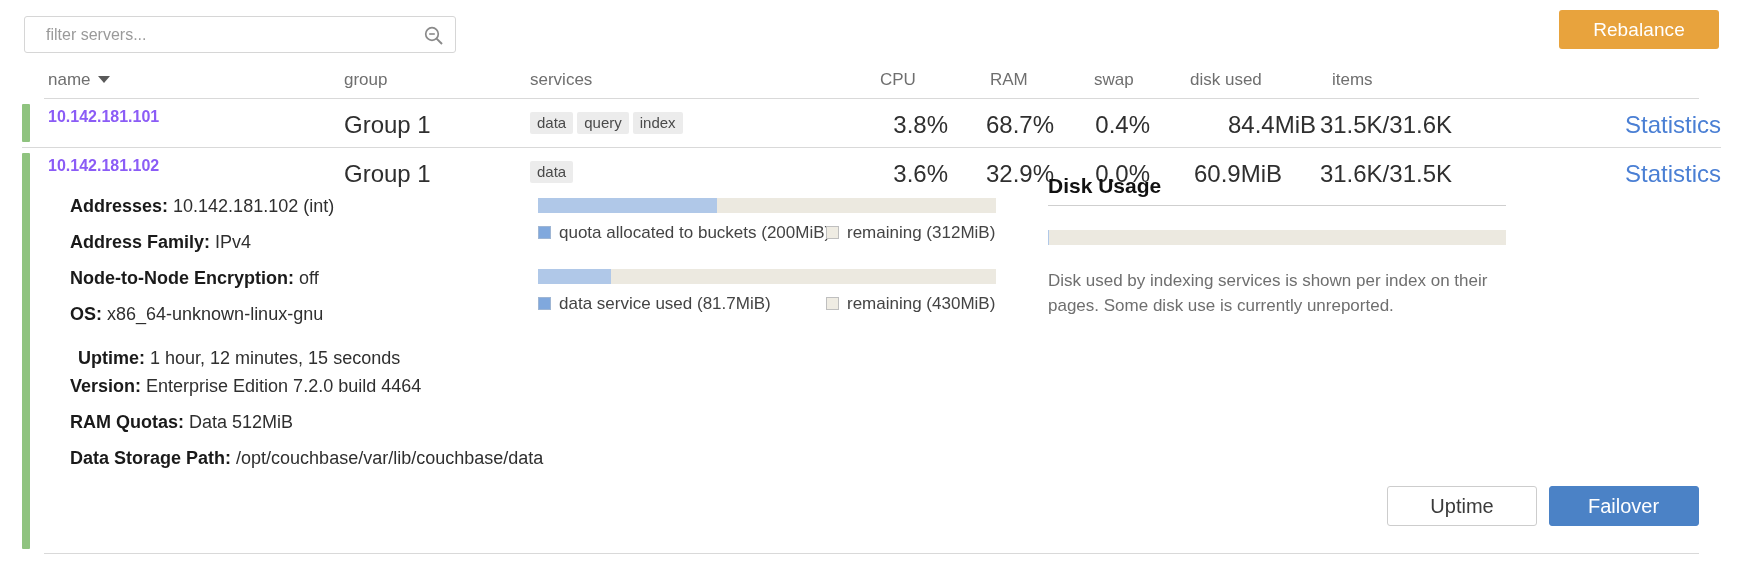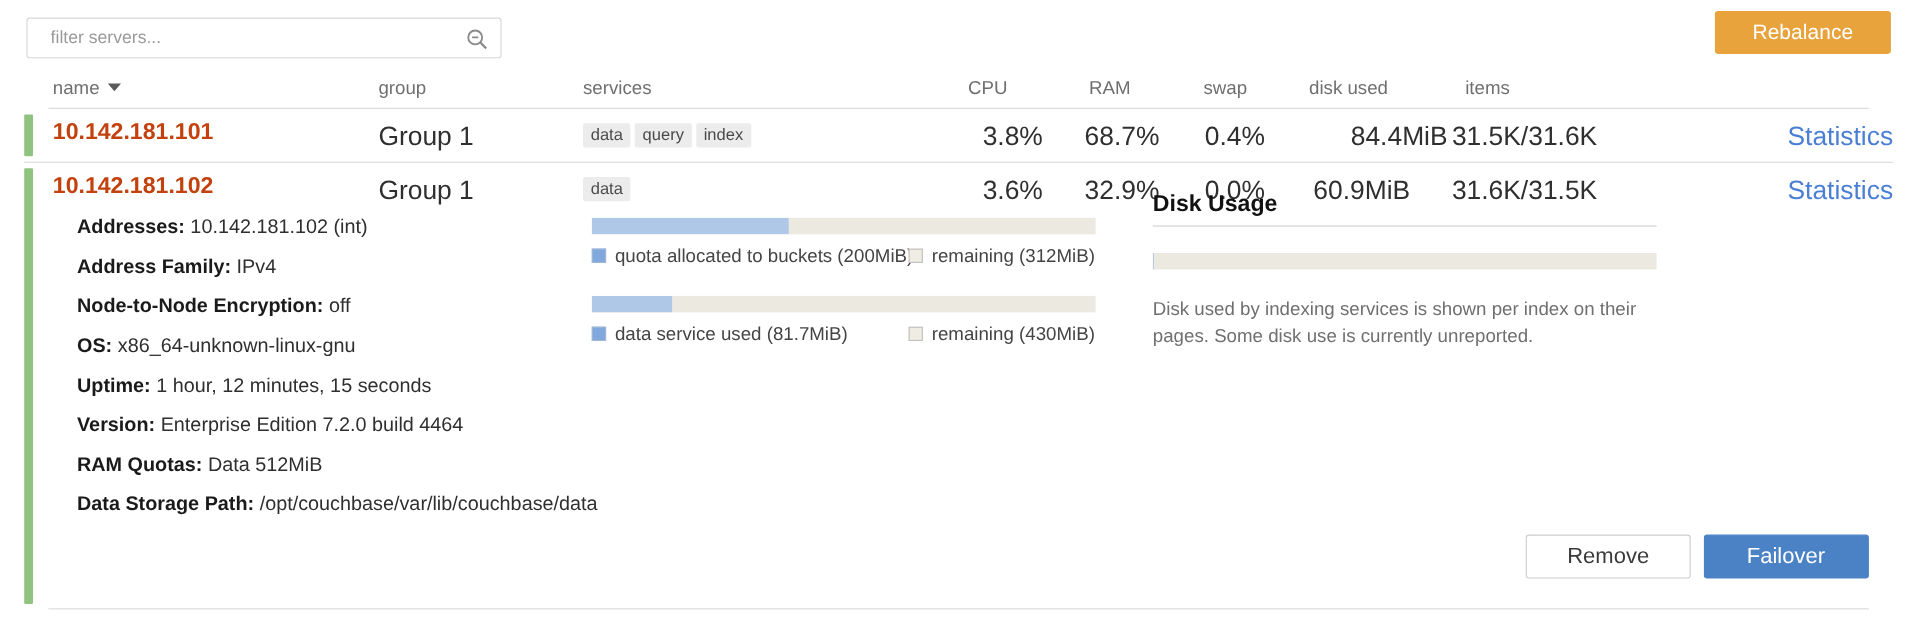--- a/index.html
+++ b/index.html
@@ -138,22 +138,22 @@
   }
   .cell {
     position: absolute;
     top: 12px;
     font-size: 24px;
     color: #2f2f2f;
     white-space: nowrap;
   }
   .cell.name {
     font-weight: bold;
-    font-size: 21px;
-    color: #c2410c;
+    font-size: 16px;
+    color: #8b5cf6;
     top: 9px;
   }
   .cell.num { text-align: right; }
   .cell.link { color: #4a7fd4; cursor: pointer; }
   .svc-wrap {
     position: absolute;
     top: 13px;
   }
   .svc {
     display: inline-block;
@@ -330,21 +330,21 @@
       <div class="cell num" style="left:1282px; width:148px;">31.6K/31.5K</div>
       <div class="cell link" style="right:0;">Statistics</div>
     </div>
 
     <div class="detail">
 
       <div class="kv" style="top:0px;"><b>Addresses:</b> <span>10.142.181.102 (int)</span></div>
       <div class="kv" style="top:36px;"><b>Address Family:</b> <span>IPv4</span></div>
       <div class="kv" style="top:72px;"><b>Node-to-Node Encryption:</b> <span>off</span></div>
       <div class="kv" style="top:108px;"><b>OS:</b> <span>x86_64-unknown-linux-gnu</span></div>
-      <div class="kv" style="top:144px;"><b>Uptime:</b> <span>1 hour, 12 minutes, 15 seconds</span></div>
+      <div class="kv" style="top:152px;margin-left:8px;"><b>Uptime:</b> <span>1 hour, 12 minutes, 15 seconds</span></div>
       <div class="kv" style="top:180px;"><b>Version:</b> <span>Enterprise Edition 7.2.0 build 4464</span></div>
       <div class="kv" style="top:216px;"><b>RAM Quotas:</b> <span>Data 512MiB</span></div>
       <div class="kv" style="top:252px;"><b>Data Storage Path:</b> <span>/opt/couchbase/var/lib/couchbase/data</span></div>
 
       <div class="panel" style="left:516px; top:-22px; width:458px;">
 
         <div class="bar">
           <div class="bar-fill" style="width:39%;"></div>
         </div>
         <div class="legend">
@@ -373,20 +373,20 @@
         <div class="panel-title">Disk Usage</div>
 
         <div class="bar">
           <div class="bar-fill" style="width:0.05%;"></div>
         </div>
 
         <div class="note">Disk used by indexing services is shown per index on their pages. Some disk use is currently unreported.</div>
       </div>
 
       <div class="btn-row">
-        <span class="btn btn-secondary">Remove</span><span class="btn btn-primary">Failover</span>
+        <span class="btn btn-secondary">Uptime</span><span class="btn btn-primary">Failover</span>
       </div>
     </div>
 
     <div class="row-bottom-rule" style="bottom:0;"></div>
   </div>
 
 </div>
 
 </body></html>

